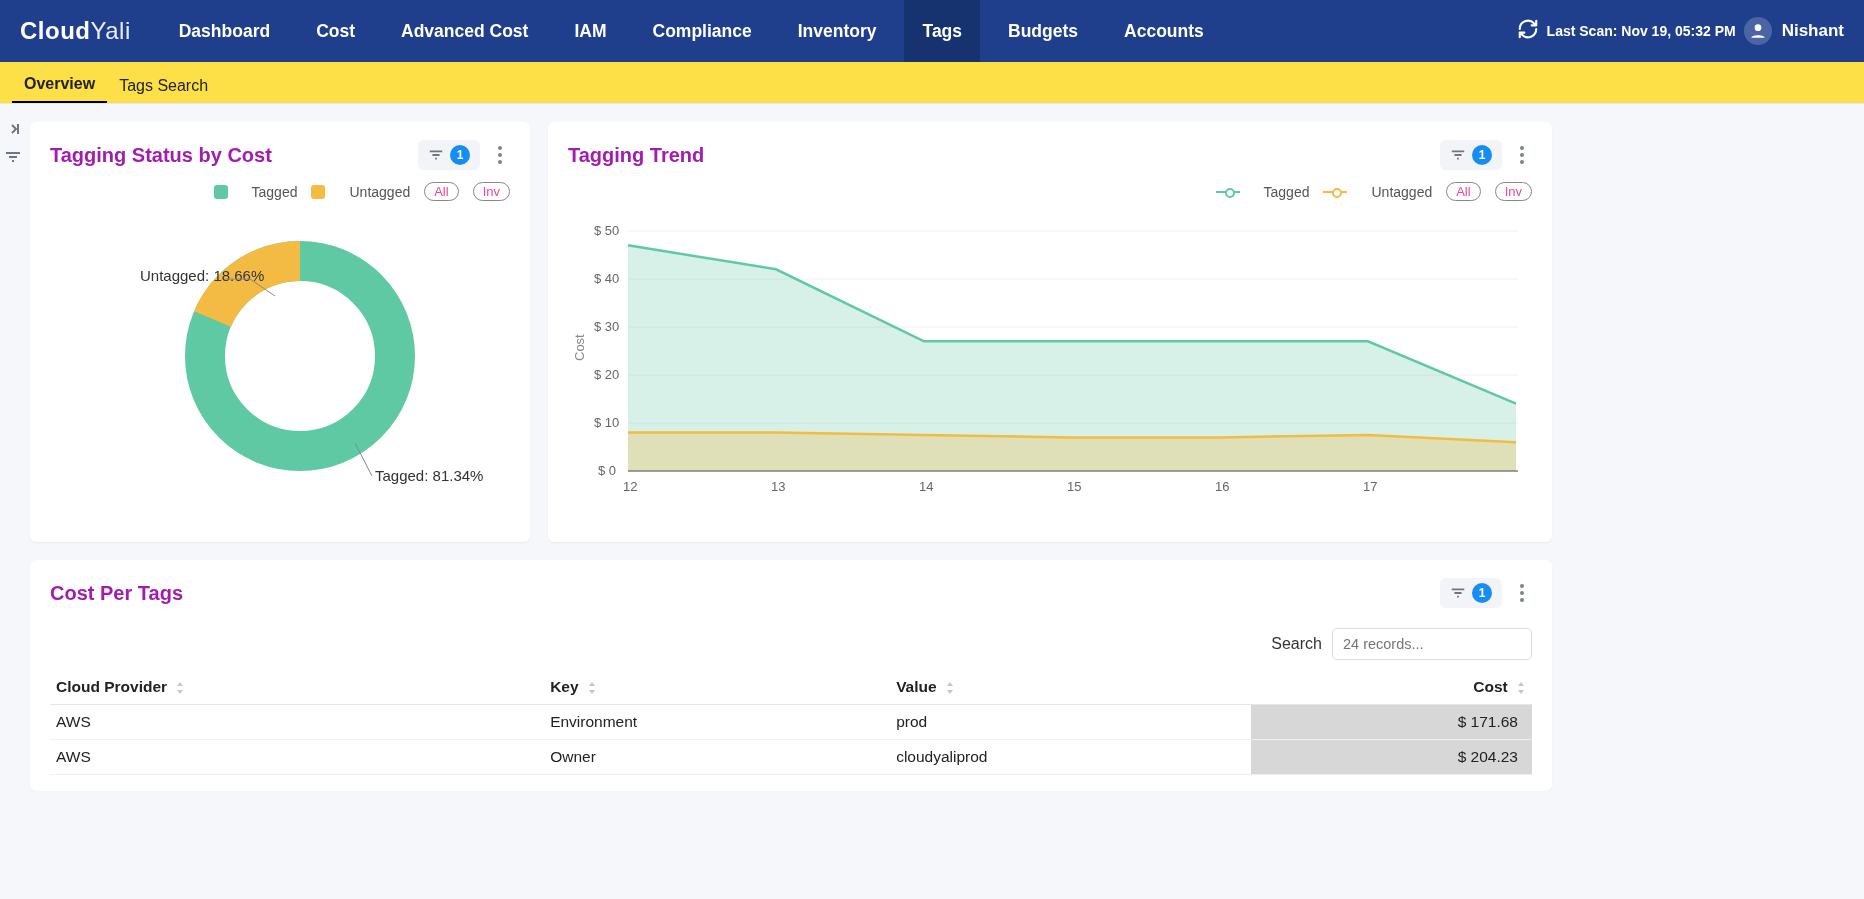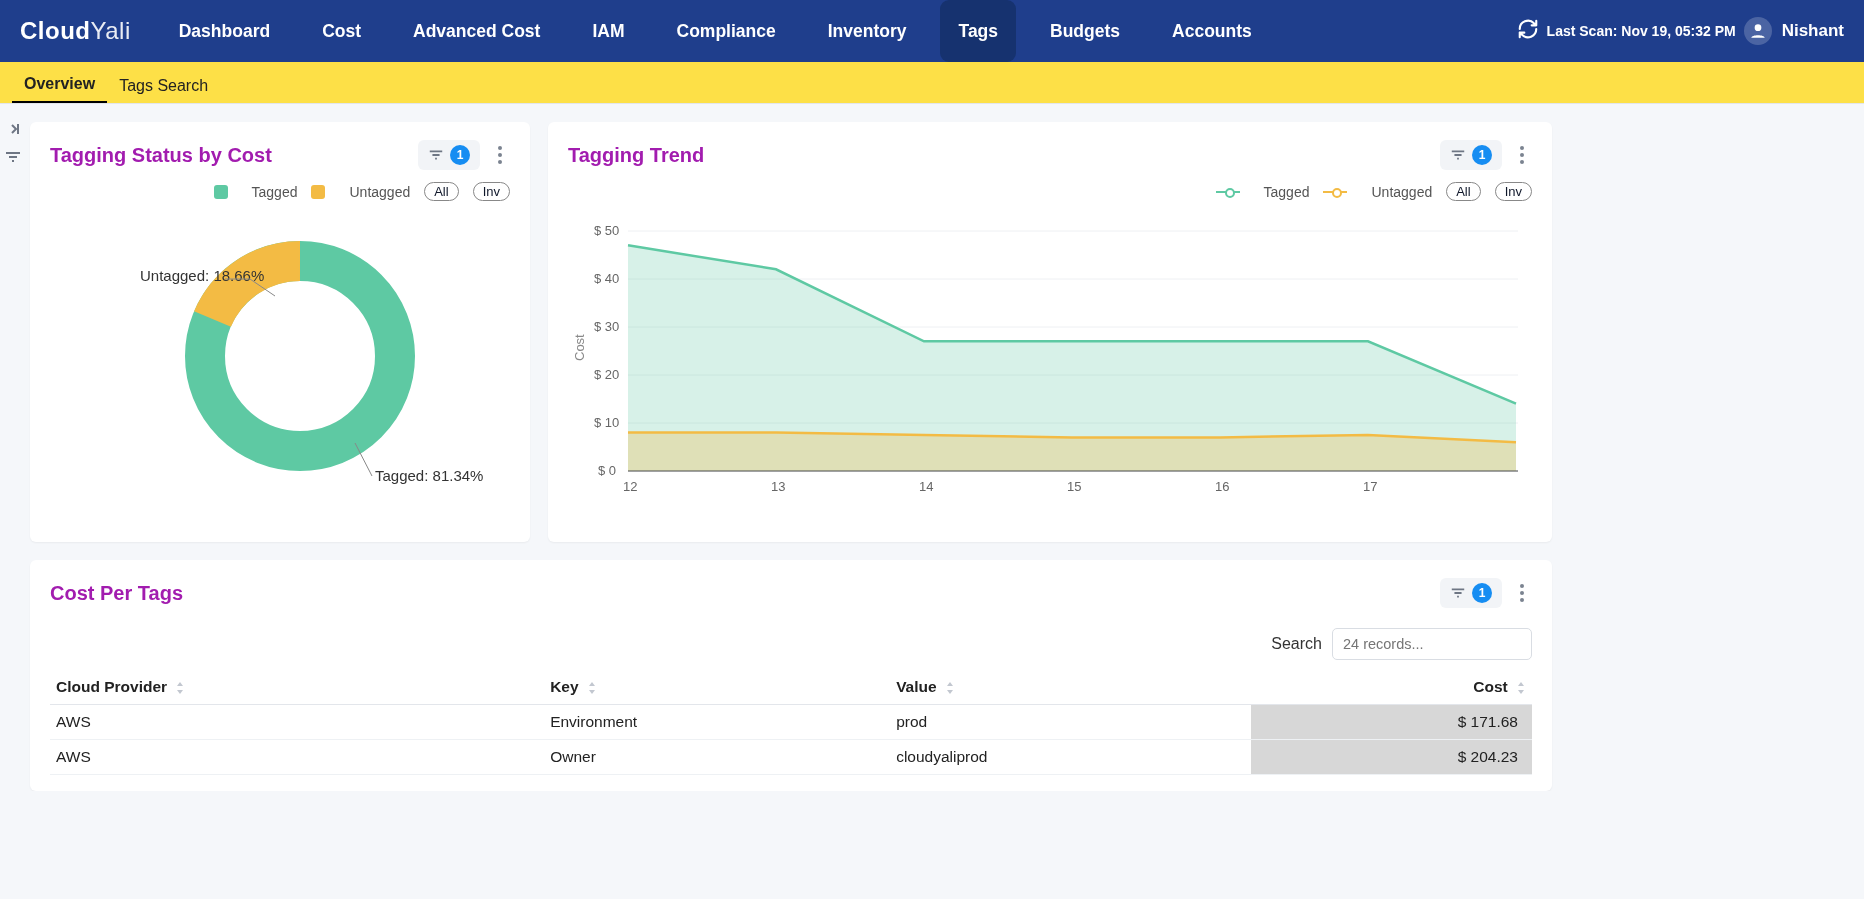--- a/index.html
+++ b/index.html
@@ -1,23 +1,23 @@
 <!DOCTYPE html>
 <html><head>
 <meta charset="utf-8">
 <style>
   * { box-sizing: border-box; margin: 0; padding: 0; }
   html, body { width: 1864px; font-family: "Segoe UI", Arial, sans-serif; color: #222; background:#f5f7fa; }
   
   .header { background:#1f3e8c; height:62px; display:flex; align-items:center; padding:0 20px; color:#fff; }
   .logo { font-size:24px; font-weight:700; margin-right:30px; letter-spacing:0.5px;}
   .logo-light { font-weight:400; opacity:0.9; }
-  .nav { display:flex; gap:16px; }
+  .nav { display:flex; gap:10px; }
   .nav-item { padding:0 18px; height:62px; display:flex; align-items:center; font-size:17.5px; font-weight:600; cursor:pointer; }
-  .nav-item.active { background:#16326f;border-radius:9px; }
+  .nav-item.active { background:#16326f; }
   .header-right { margin-left:auto; display:flex; align-items:center; gap:8px; }
   .refresh-icon { width:22px; height:22px; }
   .last-scan { font-size:14px; font-weight:600; }
   .avatar { width:28px; height:28px; border-radius:50%; background:#ffffff33; display:flex; align-items:center; justify-content:center;}
   .user-name { font-size:17px; font-weight:600; margin-left:2px;}
   
   .subtabs { background:#fde047; height:42px; display:flex; align-items:flex-end; padding:0 12px; border-bottom:1px solid #e3e6eb;}
   .subtab { padding:10px 12px 8px; font-size:16px; cursor:pointer; color:#222; }
   .subtab.active { font-weight:700; border-bottom:2.5px solid #000; }
   
@@ -38,21 +38,21 @@
   .legend-row { display:flex; gap:14px; justify-content:flex-end; align-items:center; font-size:14px; color:#555; margin-bottom:10px;}
   .legend-item { display:flex; align-items:center; gap:24px; }
   .swatch { width:14px; height:14px; border-radius:3px; }
   .swatch.tag { background:#5ec9a3; }
   .swatch.untag { background:#f3bb44; }
   .line-swatch { width:24px; height:10px; position:relative; }
   .line-swatch::before { content:""; position:absolute; left:0; right:0; top:4px; border-top:2px solid; }
   .line-swatch::after  { content:""; position:absolute; left:9px; top:1px; width:6px; height:6px; border:2px solid; background:#fff; border-radius:50%; }
   .line-swatch.tag::before, .line-swatch.tag::after { border-color:#5ec9a3; color:#5ec9a3; }
   .line-swatch.untag::before, .line-swatch.untag::after { border-color:#f3bb44; color:#f3bb44; }
-  .pill { border:1px solid #888; border-radius:12px; padding:1px 9px; font-size:13px; color:#0f172a; cursor:pointer;}
+  .pill { border:1px solid #888; border-radius:12px; padding:1px 9px; font-size:13px; color:#ec4899; cursor:pointer;}
   
   .search-row { display:flex; justify-content:flex-end; align-items:center; gap:10px; margin:20px 0 10px; }
   .search-row label { font-size:16px; color:#333;}
   .search-row input { border:1px solid #d9dde3; border-radius:5px; padding:7px 10px; width:200px; font-size:14.5px;}
   table { width:100%; border-collapse:collapse; font-size:15.5px;}
   th { text-align:left; font-weight:700; padding:8px 6px; color:#222; border-bottom:1px solid #e3e6eb;}
   th svg { vertical-align:middle; margin-left:4px;}
   td { padding:8px 6px; border-bottom:1px solid #eef1f4;}
   td.cost, th.cost { text-align:right; }
   td.cost-cell { background:#d7d7d7; text-align:right; padding-right:14px;}

